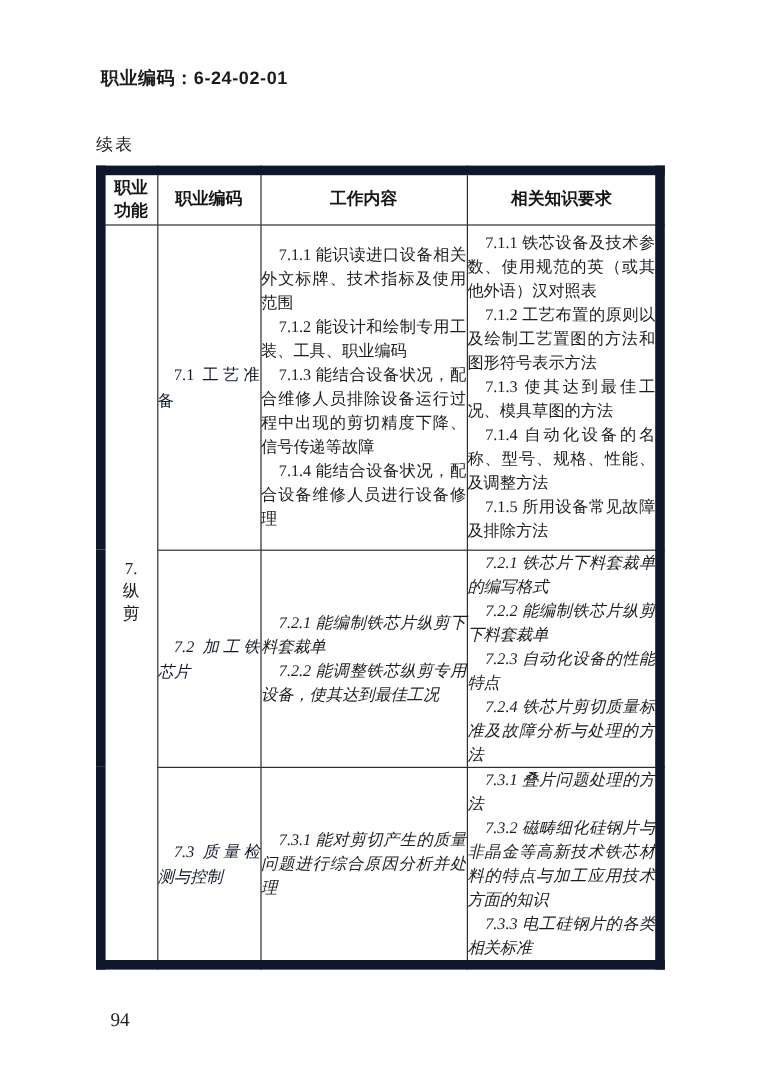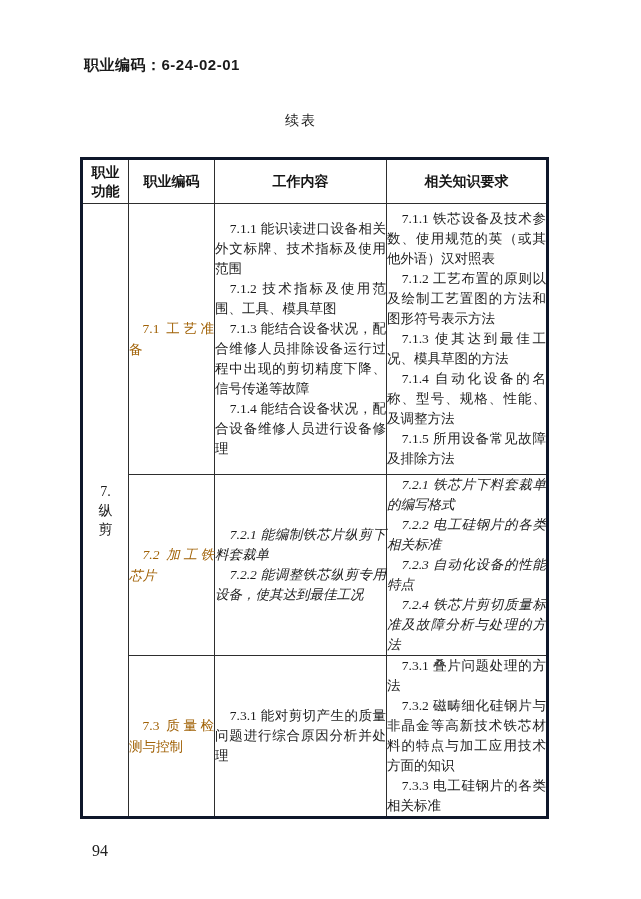--- a/index.html
+++ b/index.html
@@ -26,34 +26,34 @@
     font-size: 15px;
     letter-spacing: 0.5px;
     color: #1a1a1a;
   }
   .continued {
     position: absolute;
     left: 80px;
     top: 112px;
     width: 466px;
     box-sizing: border-box;
-    text-align: center;
+    text-align: left;
     padding-right: 24px;
     font-size: 14px;
     letter-spacing: 2px;
     color: #222;
   }
   table.std {
     position: absolute;
     left: 80px;
-    top: 157px;
+    top: 138px;
     width: 466px;
     border-collapse: collapse;
     table-layout: fixed;
-    border: 3px solid #0f172a;
+    border: 8px solid #0f172a;
   }
   table.std th, table.std td {
     border: 1px solid #2e2e2e;
     padding: 0;
     vertical-align: middle;
     box-sizing: border-box;
   }
   tr.hdr th {
     height: 45px;
     font-family: "Liberation Sans", "DejaVu Sans", sans-serif;
@@ -72,37 +72,37 @@
   td.work {
     padding: 2px 4px;
   }
   td.work p {
     margin: 0;
     font-size: 13.5px;
     line-height: 21px;
     text-indent: 1em;
     text-align: justify;
     text-justify: inter-character;
-    color: #a16207;
+    color: #0f172a;
   }
   td.skills, td.knowledge {
     padding: 4px 4px;
   }
   td.skills p, td.knowledge p {
     margin: 0;
     font-size: 13.5px;
     line-height: 20px;
     text-indent: 1.1em;
     text-align: justify;
     text-justify: inter-character;
     color: #1c1c1c;
   }
   tr.r1 td { height: 271px; }
   tr.r2 td { height: 169px; font-style: italic; }
-  tr.r3 td { height: 126px; }
+  tr.r3 td { height: 126px; font-style: italic; }
   .page-num {
     position: absolute;
     left: 92px;
     top: 842px;
     font-size: 16px;
     color: #222;
   }
 </style>
 </head>
 <body>
@@ -135,21 +135,21 @@
         <td class="group" rowspan="3">
           <div class="gline">7.</div>
           <div class="gline">纵</div>
           <div class="gline">剪</div>
         </td>
         <td class="work">
           <p>7.1 工艺准备</p>
         </td>
         <td class="skills">
           <p>7.1.1 能识读进口设备相关外文标牌、技术指标及使用范围</p>
-          <p>7.1.2 技术指标及使用范围、工具、模具草图</p>
+          <p>7.1.2 能设计和绘制专用工装、工具、职业编码</p>
           <p>7.1.3 能结合设备状况，配合维修人员排除设备运行过程中出现的剪切精度下降、信号传递等故障</p>
           <p>7.1.4 能结合设备状况，配合设备维修人员进行设备修理</p>
         </td>
         <td class="knowledge">
           <p>7.1.1 铁芯设备及技术参数、使用规范的英（或其他外语）汉对照表</p>
           <p>7.1.2 工艺布置的原则以及绘制工艺置图的方法和图形符号表示方法</p>
           <p>7.1.3 使其达到最佳工况、模具草图的方法</p>
           <p>7.1.4 自动化设备的名称、型号、规格、性能、及调整方法</p>
           <p>7.1.5 所用设备常见故障及排除方法</p>
         </td>
@@ -158,21 +158,21 @@
       <tr class="r2">
         <td class="work">
           <p>7.2 加工铁芯片</p>
         </td>
         <td class="skills">
           <p>7.2.1 能编制铁芯片纵剪下料套裁单</p>
           <p>7.2.2 能调整铁芯纵剪专用设备，使其达到最佳工况</p>
         </td>
         <td class="knowledge">
           <p>7.2.1 铁芯片下料套裁单的编写格式</p>
-          <p>7.2.2 电工硅钢片的各类相关标准</p>
+          <p>7.2.2 能编制铁芯片纵剪下料套裁单</p>
           <p>7.2.3 自动化设备的性能特点</p>
           <p>7.2.4 铁芯片剪切质量标准及故障分析与处理的方法</p>
         </td>
       </tr>
 
       <tr class="r3">
         <td class="work">
           <p>7.3 质量检测与控制</p>
         </td>
         <td class="skills">

